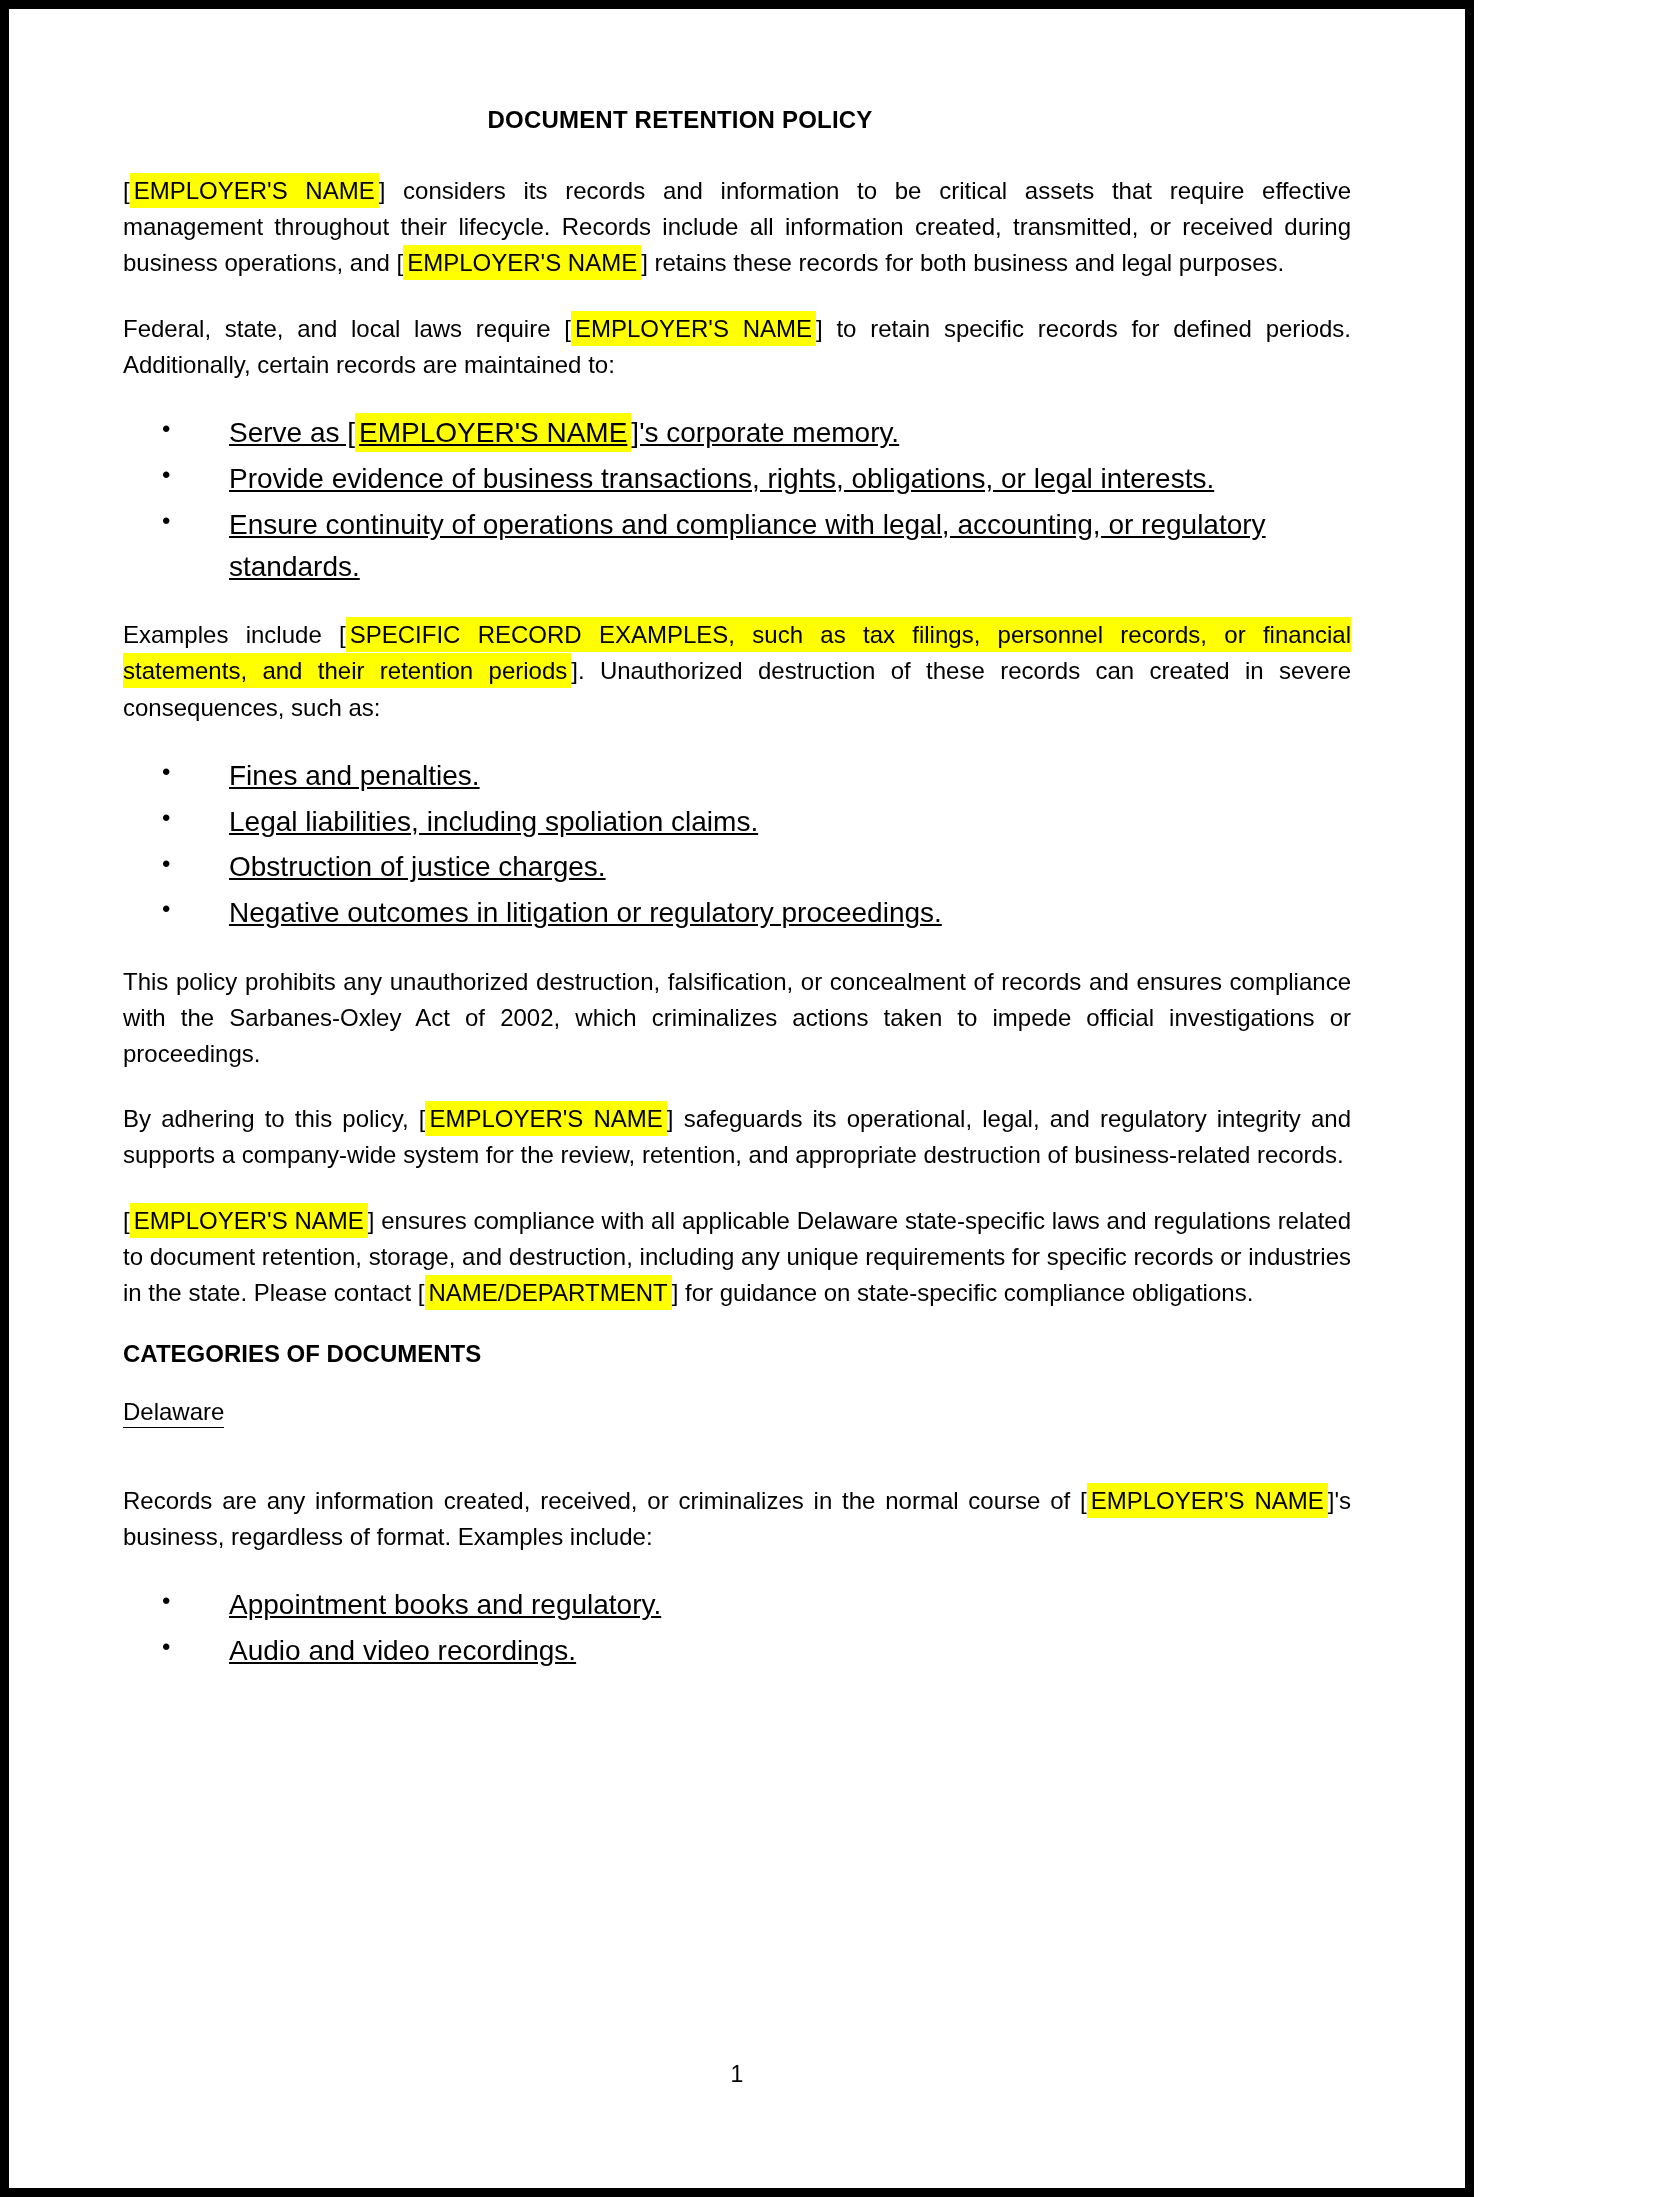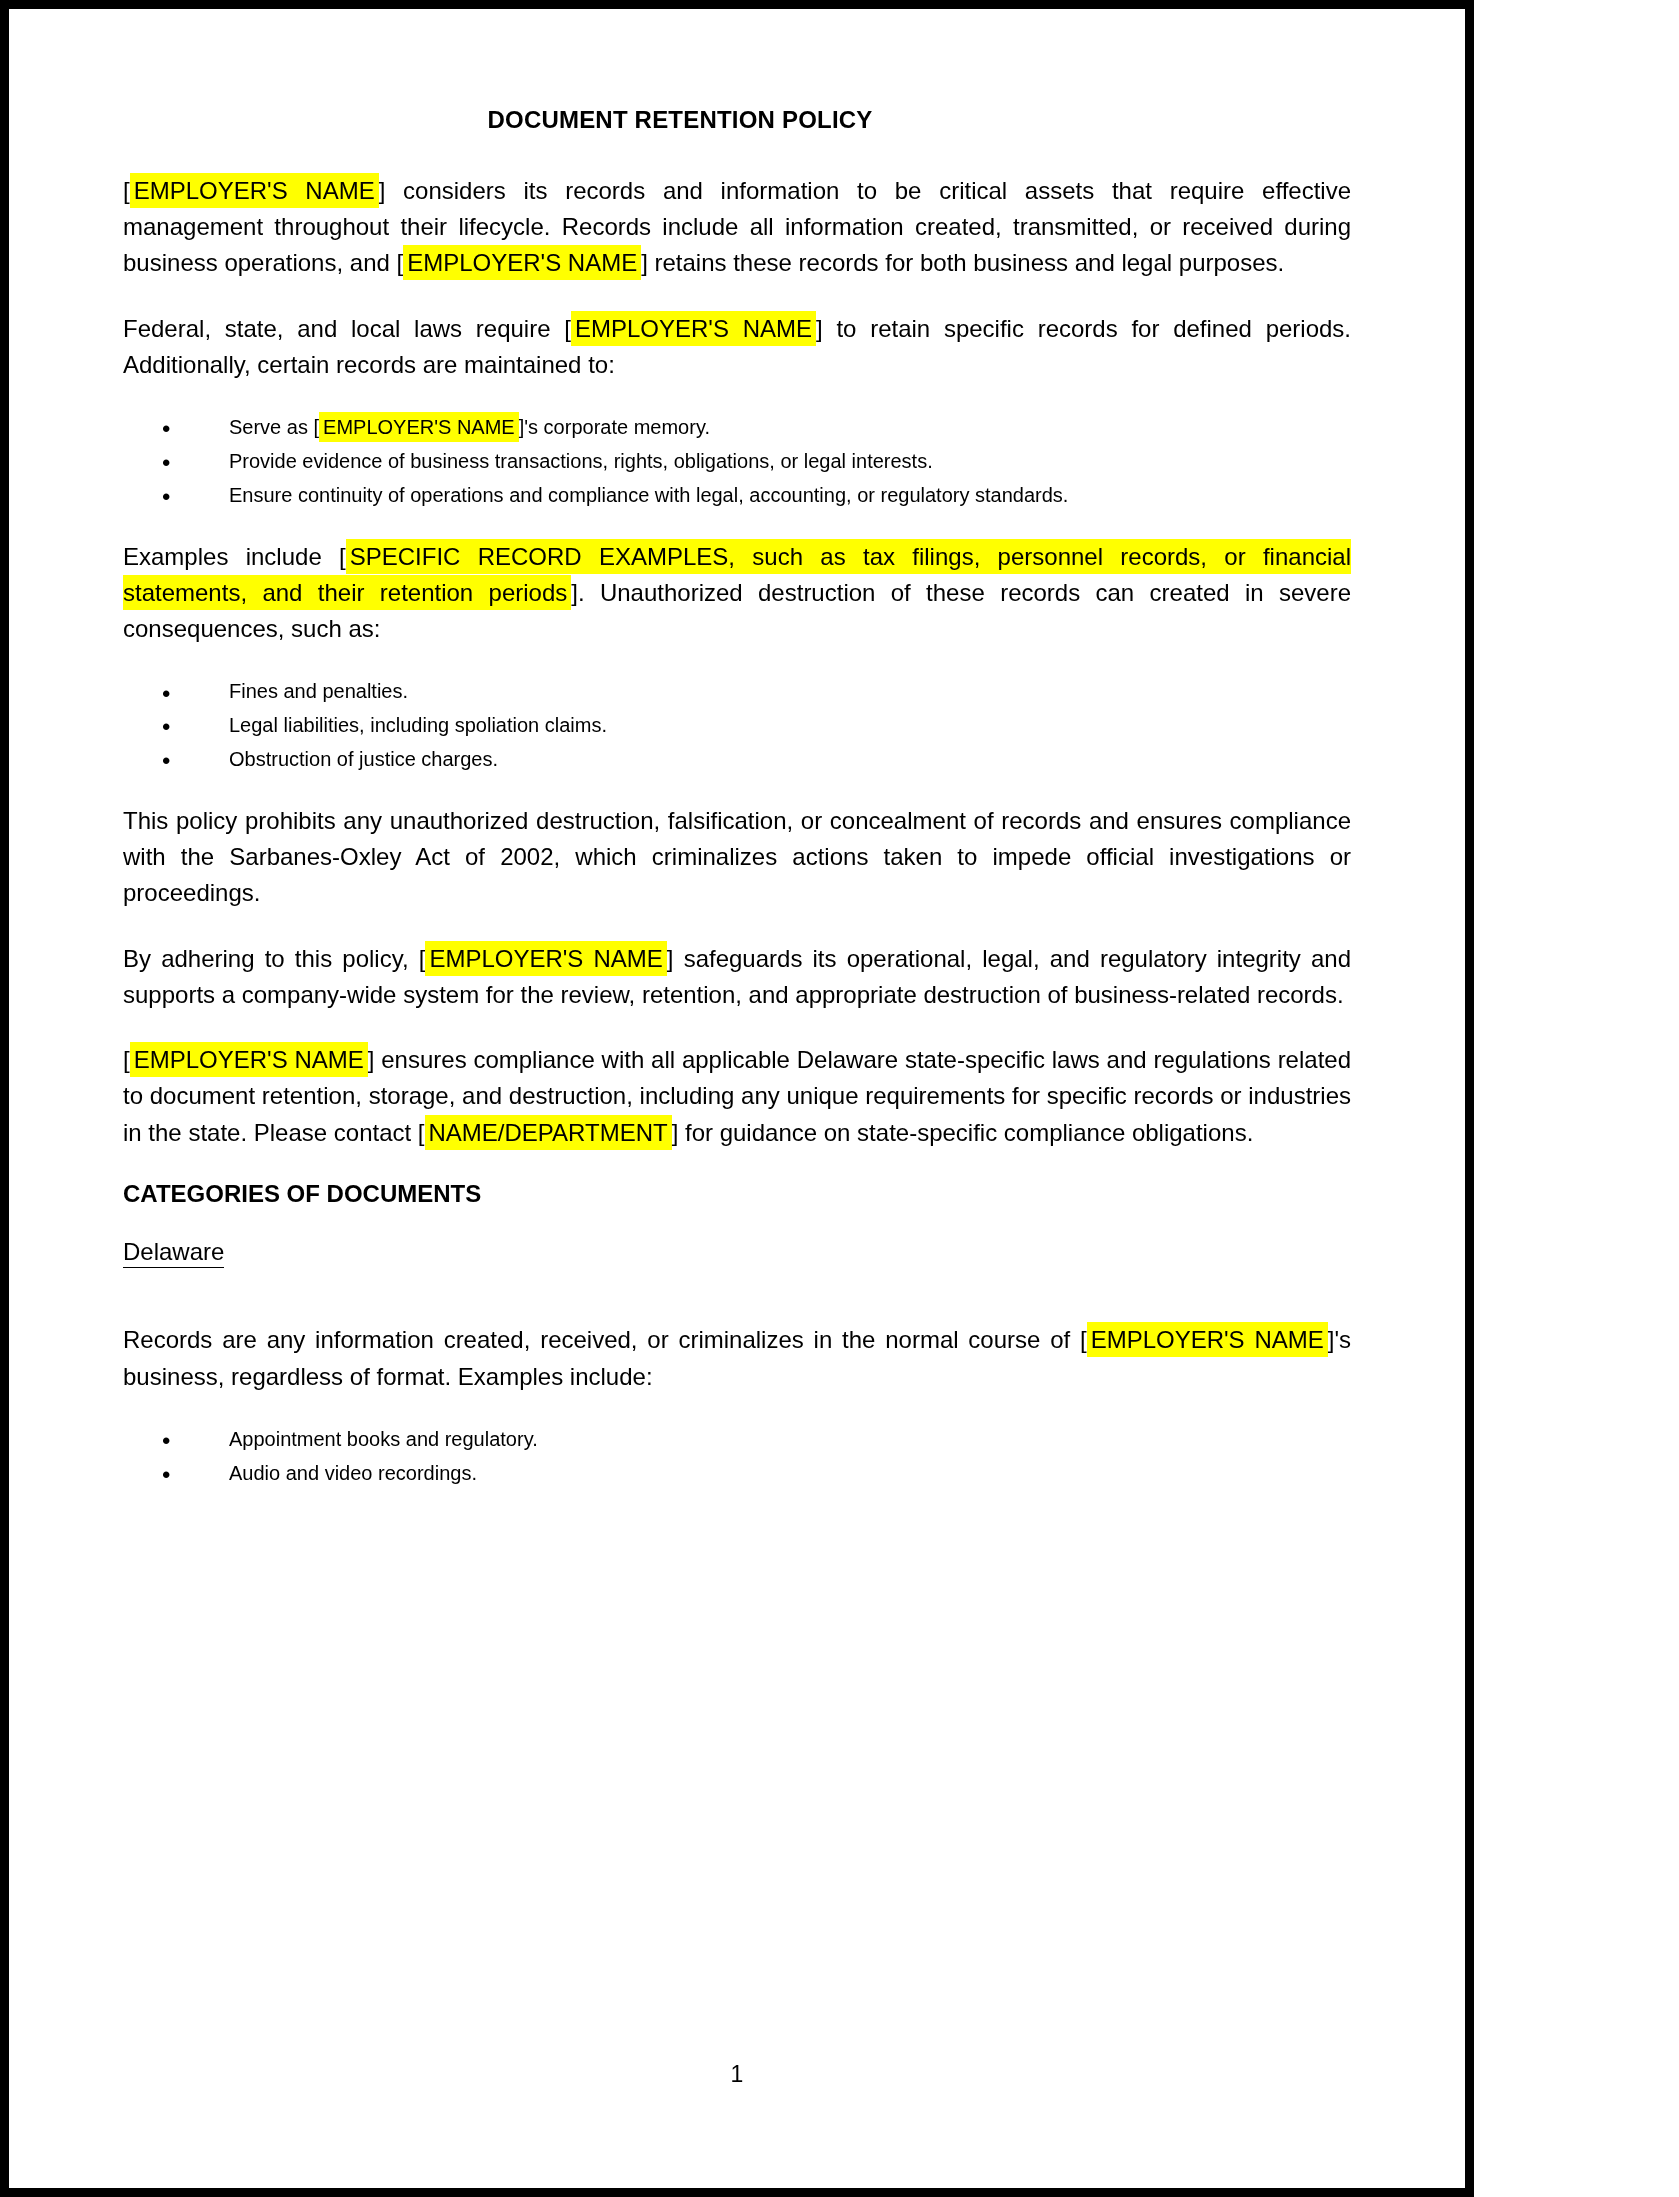--- a/index.html
+++ b/index.html
@@ -67,26 +67,27 @@
     margin: 0 0 29px 0;
     -webkit-hyphens: none;
     hyphens: none;
   }
   ul.bullets {
     list-style: none;
     margin: 0 0 29px 0;
     padding: 0 0 0 39px;
   }
   ul.bullets li {
-    font-size: 20px;
+    font-size: 28px;
     line-height: 1.51;
     color: #000000;
     position: relative;
     padding-left: 67px;
     margin: 0 0 3.5px 0;
+    text-decoration: underline;
   }
   ul.bullets li::before {
     content: "\2022";
     position: absolute;
     left: 0;
     top: -0.9px;
     font-size: 24px;
     line-height: 1.51;
     color: #000000;
   }
@@ -123,20 +124,21 @@
       <li><span>Provide evidence of business transactions, rights, obligations, or legal interests.</span></li>
       <li><span>Ensure continuity of operations and compliance with legal, accounting, or regulatory standards.</span></li>
     </ul>
 
     <p class="body-text"><span>Examples include [</span><mark class="hl">SPECIFIC RECORD EXAMPLES, such as tax filings, personnel records, or financial statements, and their retention periods</mark><span>]. Unauthorized destruction of these records can created in severe consequences, such as:</span></p>
 
     <ul class="bullets">
       <li><span>Fines and penalties.</span></li>
       <li><span>Legal liabilities, including spoliation claims.</span></li>
       <li><span>Obstruction of justice charges.</span></li>
+      <li><span>Negative outcomes in litigation or regulatory proceedings.</span></li>
     </ul>
 
     <p class="body-text">This policy prohibits any unauthorized destruction, falsification, or concealment of records and ensures compliance with the Sarbanes-Oxley Act of 2002, which criminalizes actions taken to impede official investigations or proceedings.</p>
 
     <p class="body-text"><span>By adhering to this policy, [</span><mark class="hl">EMPLOYER'S NAME</mark><span>] safeguards its operational, legal, and regulatory integrity and supports a company-wide system for the review, retention, and appropriate destruction of business-related records.</span></p>
 
     <p class="body-text"><span>[</span><mark class="hl">EMPLOYER'S NAME</mark><span>] ensures compliance with all applicable Delaware state-specific laws and regulations related to document retention, storage, and destruction, including any unique requirements for specific records or industries in the state. Please contact [</span><mark class="hl">NAME/DEPARTMENT</mark><span>] for guidance on state-specific compliance obligations.</span></p>
 
     <div class="heading">CATEGORIES OF DOCUMENTS</div>
 

